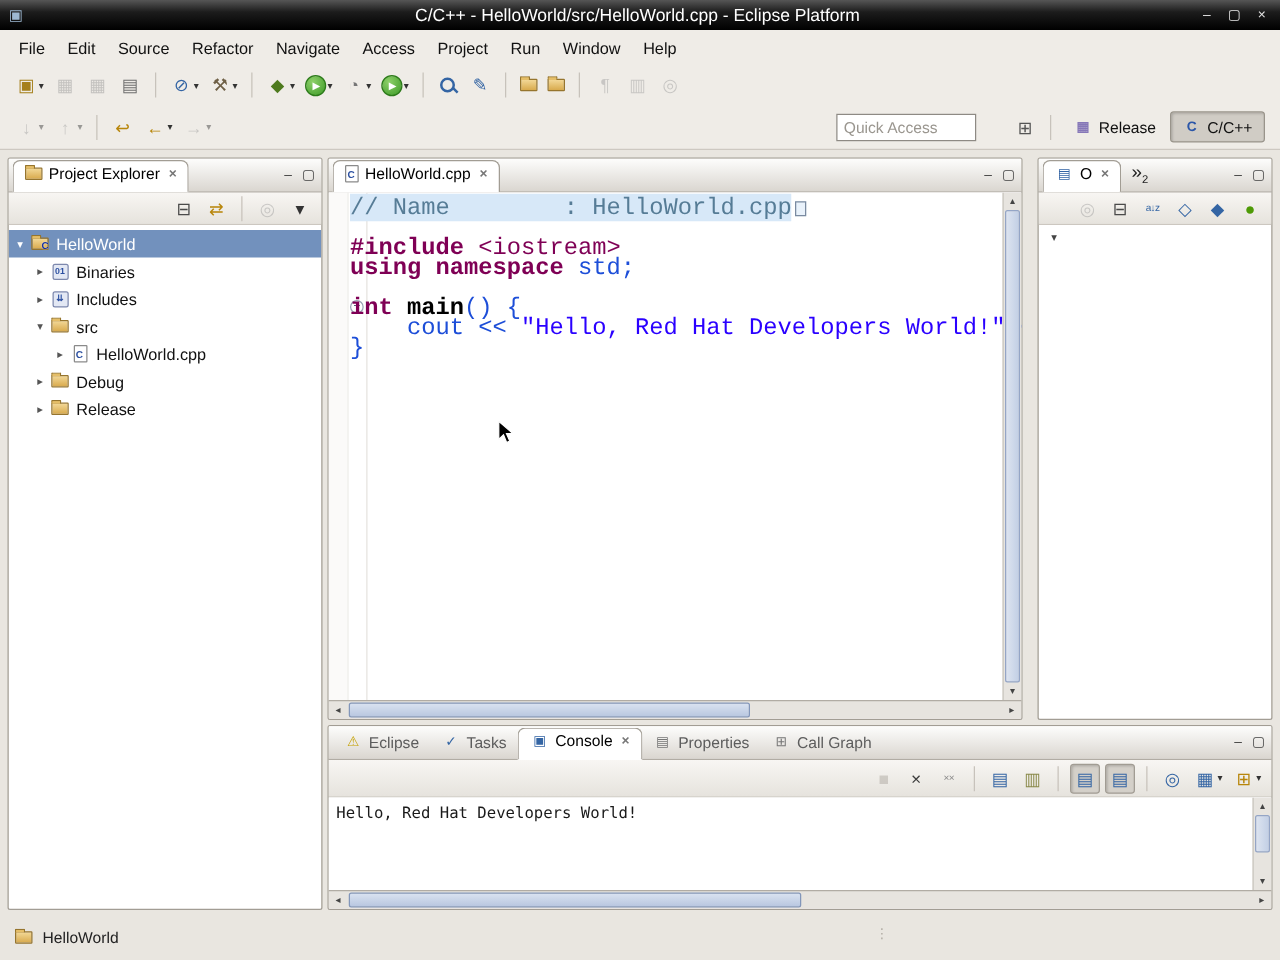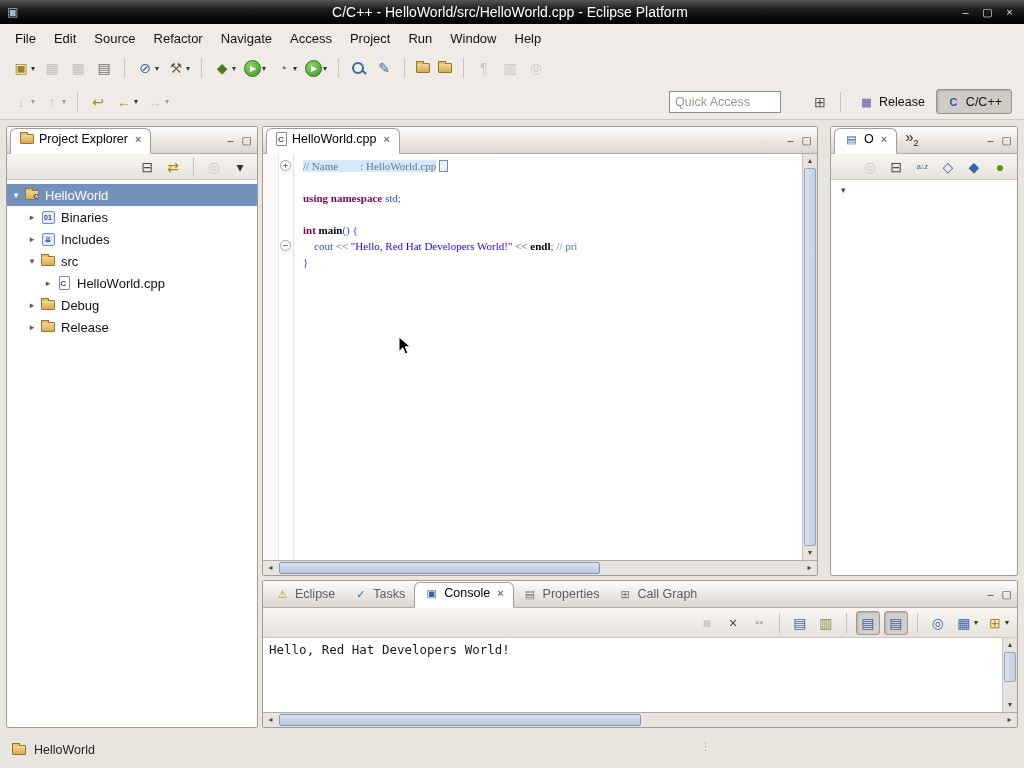--- a/index.html
+++ b/index.html
@@ -64,21 +64,21 @@
 .fileico{display:inline-block;width:11px;height:14px;background:#fff;border:1px solid #8a8a8a;border-radius:1px;position:relative}
 .fileico i{position:absolute;left:1px;top:0;font-style:normal;font-size:8px;font-weight:bold;color:#2b4fa0;line-height:13px}
 .dotgreen{width:10px;height:10px;border-radius:50%;background:radial-gradient(circle at 35% 30%,#9fdc7a,#3c9a26);border:1px solid #2c7a1a;display:inline-block}
 
 
 #editor-view{left:262px;top:126px;width:556px;height:450px}
 .editor-body{position:absolute;top:27px;left:0;right:0;bottom:15px;background:#fff;overflow:hidden}
 .ruler-ann{position:absolute;left:0;top:0;bottom:0;width:16px;background:#fbfaf9;border-right:1px solid #ecebe8}
 .ruler-fold{position:absolute;left:16px;top:0;bottom:0;width:15px;background:#fff;border-right:1px solid #e6e4e0}
 .foldmark{position:absolute;left:1px;width:11px;height:11px;border:1px solid #99a3b5;border-radius:50%;background:#fff;color:#46546e;font-size:9px;line-height:9px;text-align:center;font-family:"DejaVu Sans Mono",monospace}
-#code-lines{position:absolute;left:40px;top:4px;right:16px;font-family:Liberation Serif, serif;font-size:11px;line-height:16px}
+#code-lines{position:absolute;left:17px;top:4px;right:16px;font-family:Liberation Mono, monospace;font-size:19px;line-height:16px}
 .cline{height:16px;white-space:pre}
 .curline{background:#d7e8f8}
 .foldbox{display:inline-block;width:9px;height:12px;border:1px solid #7a8aa0;background:#e9f2fb;margin-left:3px;vertical-align:-2px}
 .tok-pl{color:#1d4ed8}
 .tok-kw,.tok-dir{color:#7f0055;font-weight:bold}
 .tok-hdr{color:#7f0055}
 .tok-str{color:#2a00ff}
 .tok-b{font-weight:bold;color:#000}
 .tok-cm{color:#567c96}
 
@@ -350,20 +350,21 @@
     </div>
     <div class="editor-body">
       <div class="ruler-ann"></div>
       <div class="ruler-fold" id="fold-ruler">
           <span class="foldmark" style="top: 6px;">+</span>
           <span class="foldmark" style="top: 86px;">−</span>
         </div>
       <div id="code-lines">
           <div class="cline"><span class="curline"><span class="tok-cm">// Name        : HelloWorld.cpp</span></span><span class="foldbox"></span></div>
           <div class="cline"><span></span></div>
+          <div class="cline"><span><span class="tok-dir">#include</span><span class="tok-pl"> </span><span class="tok-hdr">&lt;iostream&gt;</span></span></div>
           <div class="cline"><span><span class="tok-kw">using</span><span class="tok-pl"> </span><span class="tok-kw">namespace</span><span class="tok-pl"> std;</span></span></div>
           <div class="cline"><span></span></div>
           <div class="cline"><span><span class="tok-kw">int</span><span class="tok-pl"> </span><span class="tok-b">main</span><span class="tok-pl">() {</span></span></div>
           <div class="cline"><span><span class="tok-pl">    cout &lt;&lt; </span><span class="tok-str">"Hello, Red Hat Developers World!"</span><span class="tok-pl"> &lt;&lt; </span><span class="tok-b">endl</span><span class="tok-pl">; </span><span class="tok-cm">// pri</span></span></div>
           <div class="cline"><span><span class="tok-pl">}</span></span></div>
         </div>
       <div class="vscroll">
         <span class="sb-arrow top">▴</span>
         <span class="vthumb" style="top:14px;bottom:14px"></span>
         <span class="sb-arrow bottom">▾</span>

